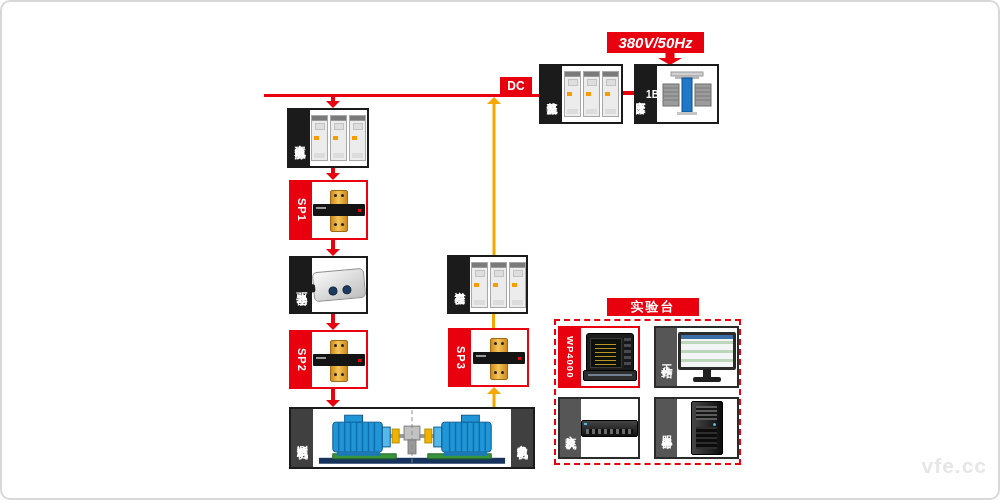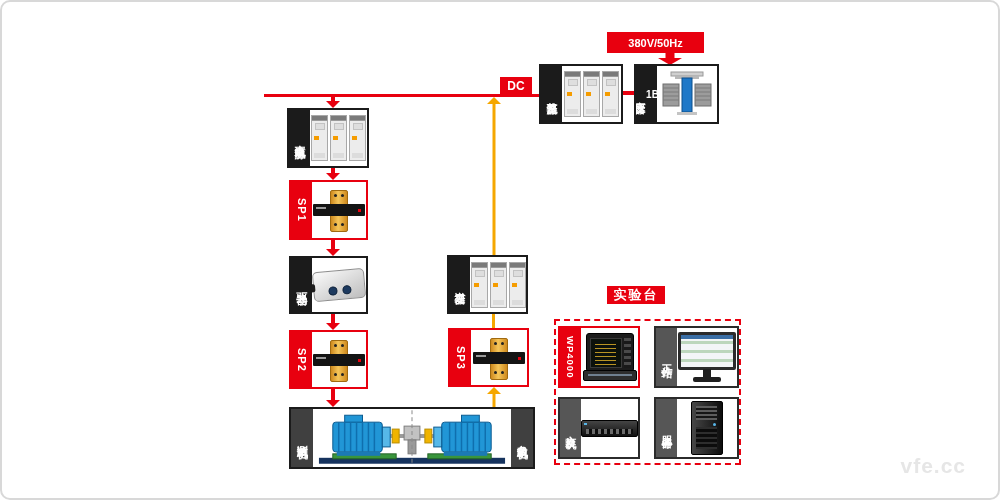--- a/index.html
+++ b/index.html
@@ -17,21 +17,21 @@
   .arru .sh{position:absolute;left:50%;transform:translateX(-50%);width:3px;top:6px;bottom:0;background:var(--orange);}
   .arru .hd{position:absolute;left:50%;transform:translateX(-50%);top:0;width:0;height:0;
             border-left:7px solid transparent;border-right:7px solid transparent;border-bottom:7px solid var(--orange);}
   .arrbig .sh{position:absolute;left:50%;transform:translateX(-50%);width:9px;top:0;height:5px;background:var(--red);}
   .arrbig .hd{position:absolute;left:50%;transform:translateX(-50%);top:5px;width:0;height:0;
               border-left:12px solid transparent;border-right:12px solid transparent;border-top:7px solid var(--red);}
 
   
   .badge{background:var(--red);color:#fff;font-weight:bold;display:flex;align-items:center;justify-content:center;}
   #dc-badge{font-size:12px;}
-  #supply-banner{font-size:11px;}
+  #supply-banner{font-size:15px;font-style:italic;}
   #bench-title{font-size:13px;letter-spacing:2px;}
 
   
   .unit{display:flex;background:#fff;border:2px solid #1b1b1b;}
   .unit.red{border-color:var(--red);}
   .unit.gray{border-color:#2b2b2b;}
   .band{width:21px;flex:none;display:flex;align-items:center;justify-content:center;
         background:#1b1b1b;color:#fff;font-weight:bold;overflow:hidden;}
   .unit.red>.band{background:var(--red);}
   .unit.gray>.band{background:#565656;}
@@ -358,21 +358,21 @@
         <rect x="122" y="17" width="8" height="20" fill="#56b8e8" stroke="#0a5a90"></rect>
         <rect x="132" y="42" width="44" height="4" fill="#1b7ab5"></rect>
         <line x1="100" y1="0" x2="100" y2="56" stroke="#8a8a8a" stroke-width="1" stroke-dasharray="4,3"></line>
       </svg>
     </div>
     <div class="band">
         <span class="v">负载电机</span>
       </div>
   </div>
 
-  <div class="abs badge" id="bench-title" style="left:605px;top:284px;width:58px;height:18px;">
+  <div class="abs badge" id="bench-title" style="left:605px;top:296px;width:92px;height:18px;">
     <span>实验台</span>
   </div>
   <div class="abs" id="bench-box" style="left:552px;top:317px;width:187px;height:146px;"></div>
 
   <div class="abs unit red" style="left:556px;top:324px;width:82px;height:62px;">
     <div class="band">
         <span class="latin" style="font-size:9.5px;">WP4000</span>
       </div>
     <div class="img">
       <div class="wp">
@@ -419,15 +419,15 @@
       </div>
     <div class="img">
       <div class="srv">
           <div class="grid"></div>
           <div class="led"></div>
           <div class="vent"></div>
         </div>
     </div>
   </div>
 
-  <div class="abs" id="watermark" style="right:32px;bottom:20px;">vfe.cc</div>
+  <div class="abs" id="watermark" style="right:11px;bottom:20px;">vfe.cc</div>
 
 </div>
 
 </body></html>

